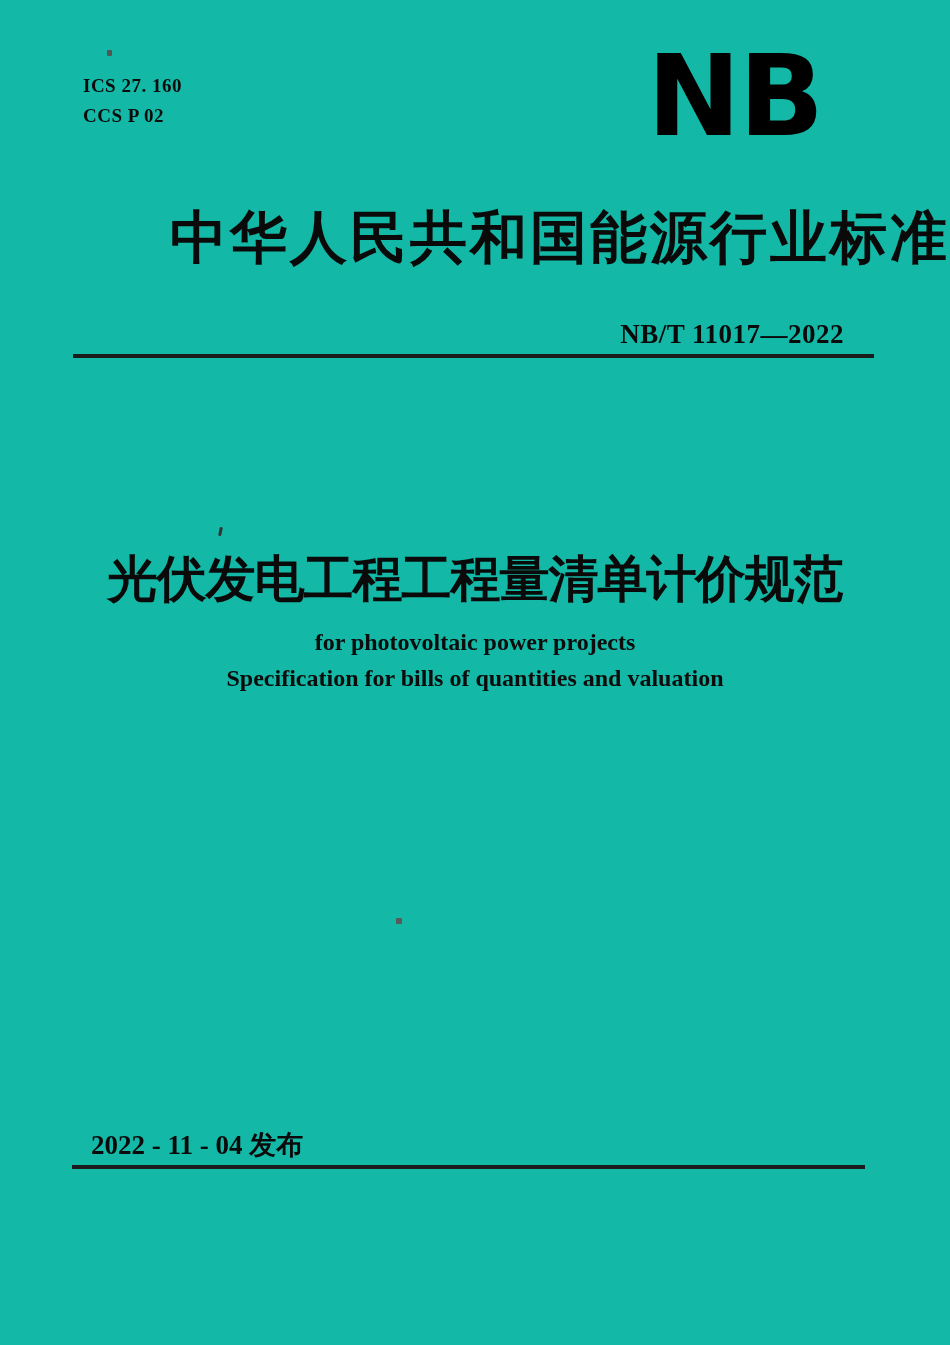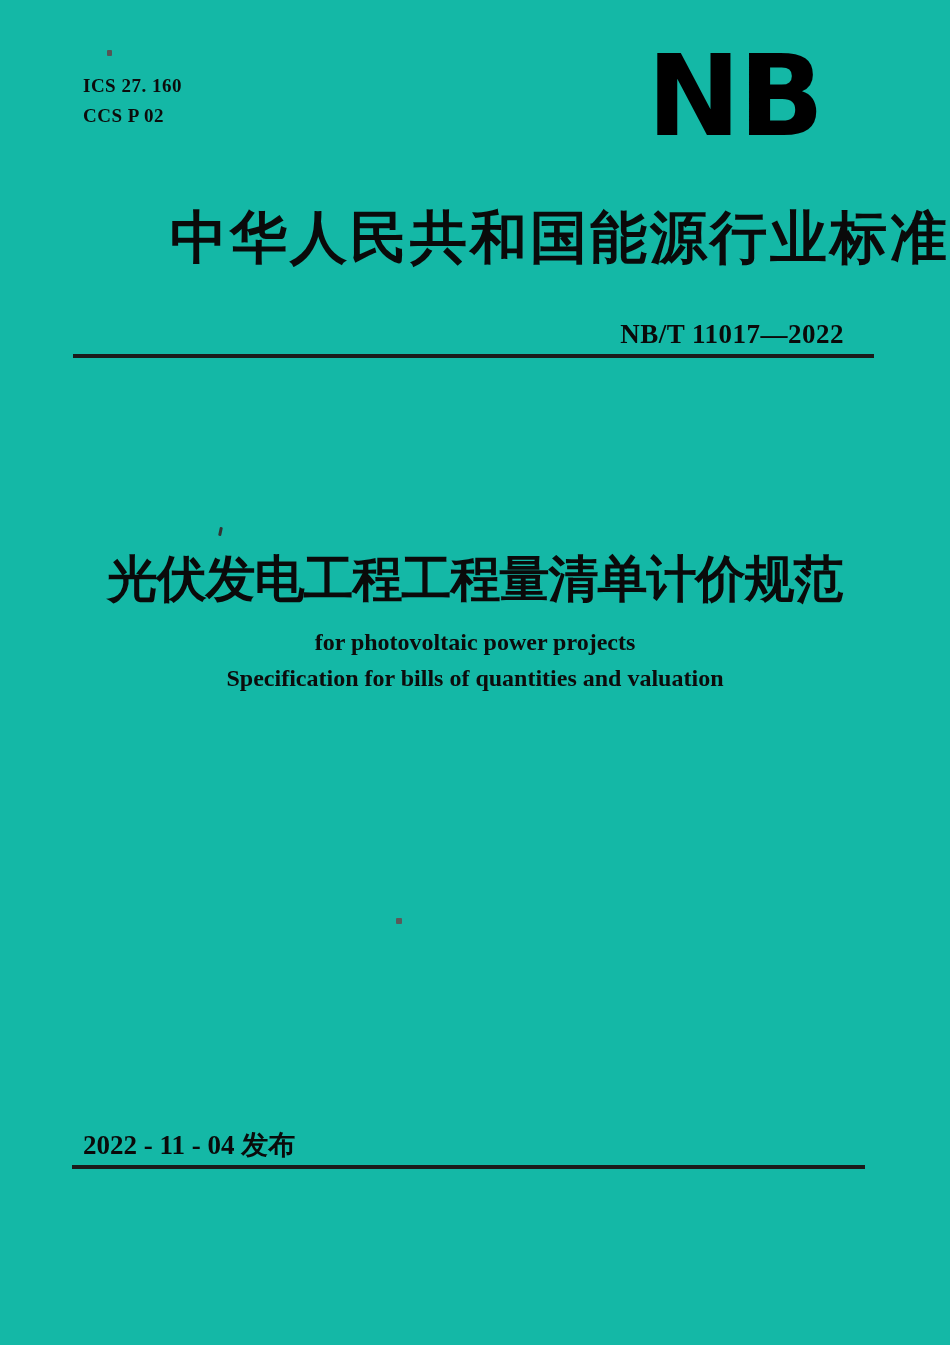--- a/index.html
+++ b/index.html
@@ -90,21 +90,21 @@
     text-align: center;
     font-size: 24px;
     font-weight: bold;
     line-height: 36px;
     color: #0c0c0c;
   }
 
   
   .date-row {
     position: absolute;
-    left: 83px; right: 82px; top: 1127px;
+    left: 91px; right: 82px; top: 1127px;
     display: flex;
     justify-content: space-between;
     font-size: 27px;
     font-weight: bold;
     color: #0a0a0a;
   }
 
   
   .publisher-row {
     position: absolute;

